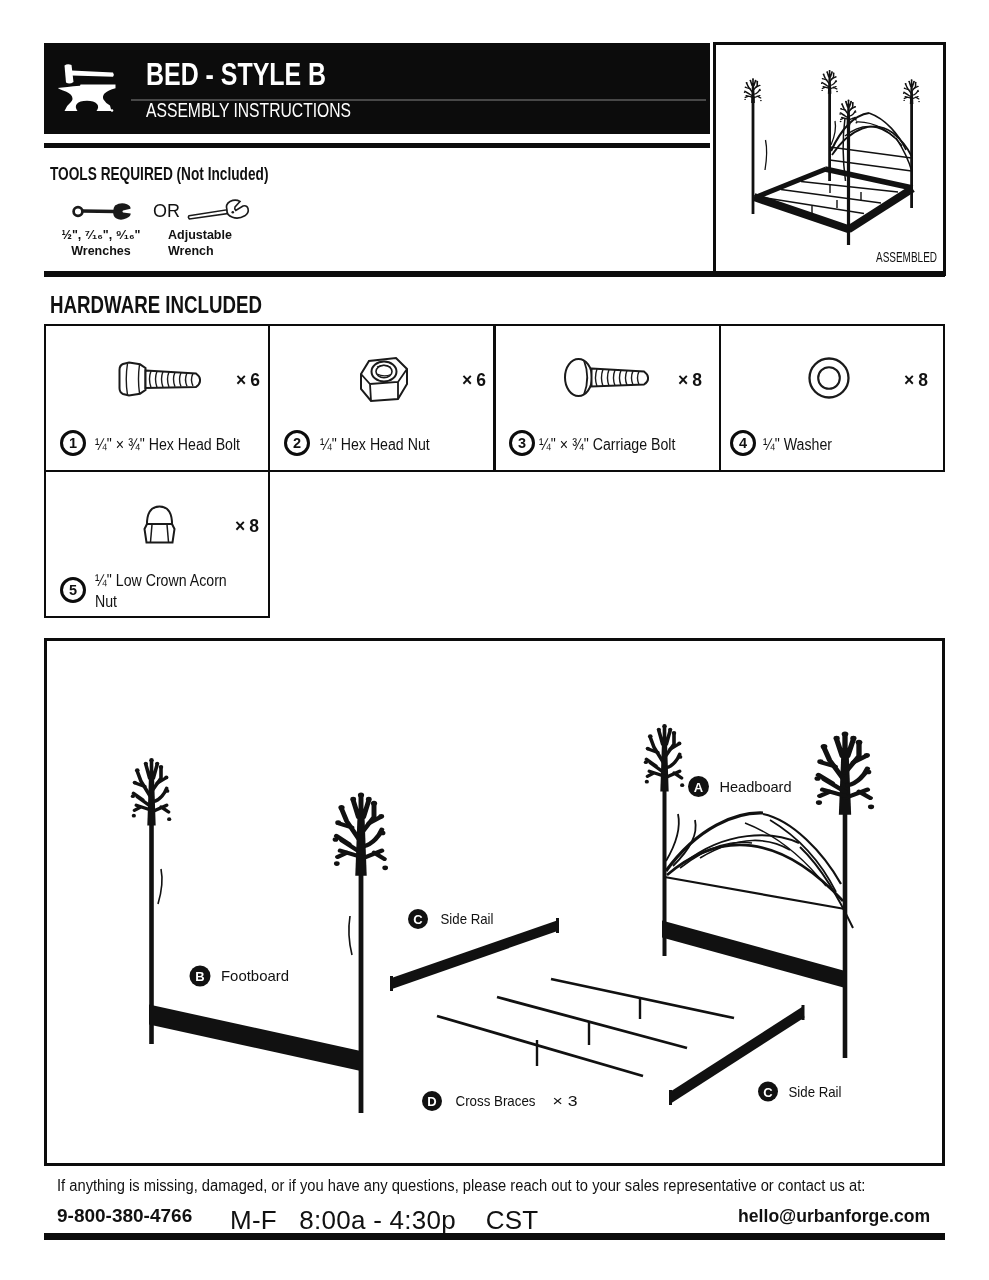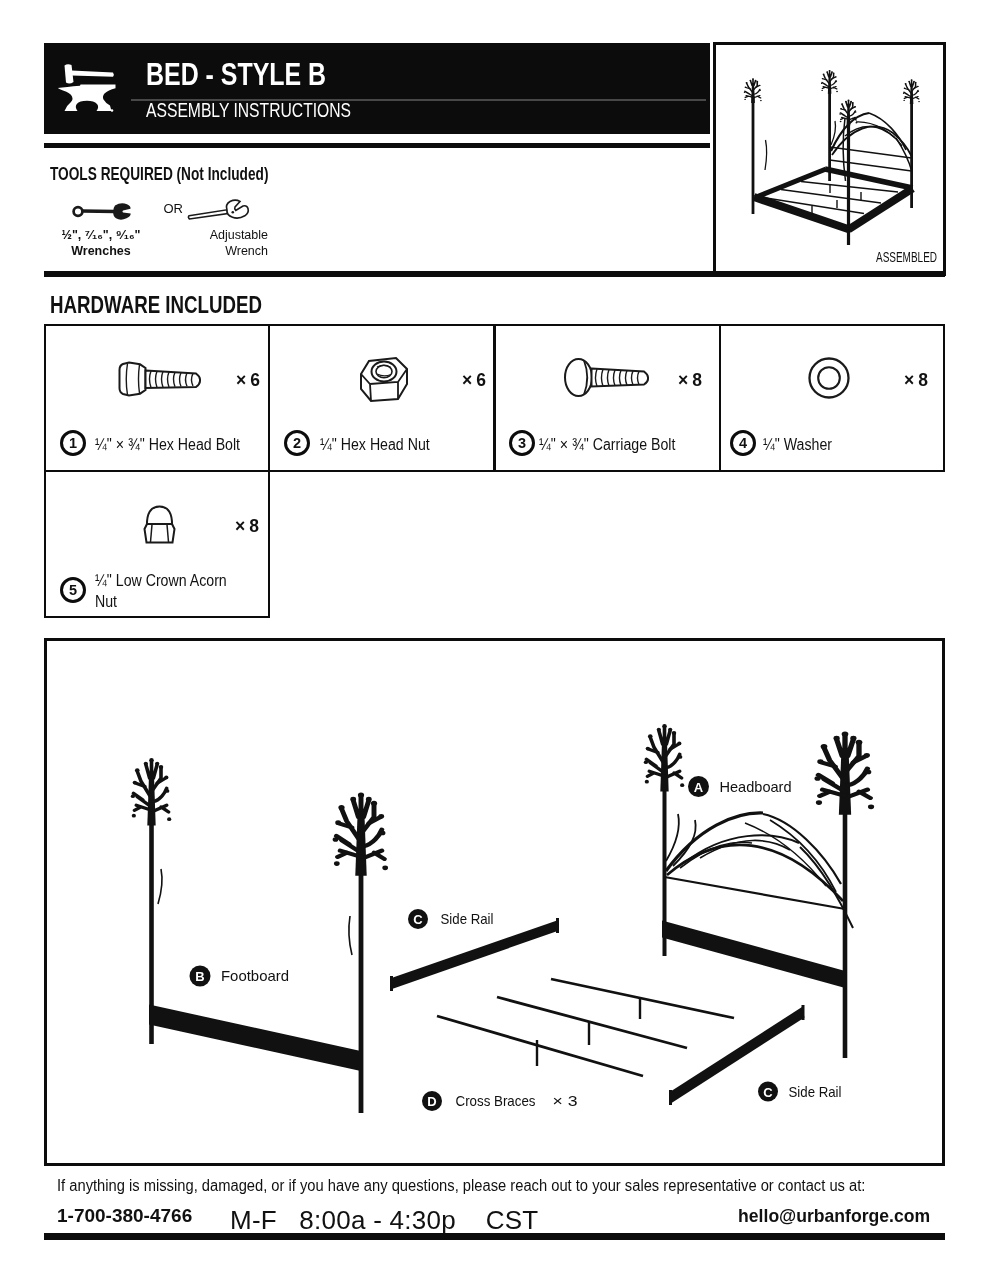--- a/index.html
+++ b/index.html
@@ -101,22 +101,22 @@
   </g>
 </svg>
 <svg class="abs" style="left:186px;top:196px;" width="66" height="30" viewBox="0 0 66 30">
   <g stroke="#1a1a1a" stroke-width="1.6" fill="#fff">
     <path d="M3,19.8 L41,13.8 L41.8,17.6 L3.5,23 Q1.6,21.5 3,19.8 Z"></path>
     <path d="M41,14 Q39,8.5 44,5.5 Q49.5,2.8 54,5.5 L49,11 Q48.1,13 49.7,14.4 L57,10 Q60.8,9 62,12.5 Q63.2,17 58.8,19.8 Q52.5,23.5 46.5,21.3 Q40.5,19.2 41,14 Z"></path>
     <circle cx="46.8" cy="16.2" r="1.3" fill="#1a1a1a" stroke="none"></circle>
   </g>
 </svg>
 <div class="abs" style="left:36px;top:228px;width:130px;text-align:center;font-weight:bold;font-size:12.5px;line-height:15.5px;">½", ⁷⁄₁₆", ⁹⁄₁₆"<br>Wrenches</div>
-<div class="abs" style="left:153px;top:201px;width:30px;text-align:right;font-size:13px;">OR</div>
-<div class="abs" style="left:168px;top:228px;width:100px;text-align:right;font-weight:normal;font-size:12.5px;line-height:15.5px;">Adjustable<br>Wrench</div>
+<div class="abs" style="left:153px;top:201px;width:30px;text-align:left;font-size:18px;">OR</div>
+<div class="abs" style="left:168px;top:228px;width:100px;text-align:left;font-weight:bold;font-size:12.5px;line-height:15.5px;">Adjustable<br>Wrench</div>
 
 <div class="abs" style="left:44px;top:271px;width:901px;height:6px;background:#0c0c0c;"></div>
 
 <div class="abs sx" style="left:50px;top:292px;font-weight:bold;font-size:23px;transform:scaleX(0.813);">HARDWARE INCLUDED</div>
 
 <div class="abs" style="left:44px;top:324px;width:226px;height:148px;border:2.5px solid #0c0c0c;box-sizing:border-box;"></div>
 <div class="abs" style="left:267.5px;top:324px;width:228px;height:148px;border:2.5px solid #0c0c0c;box-sizing:border-box;"></div>
 <div class="abs" style="left:493px;top:324px;width:228px;height:148px;border:2.5px solid #0c0c0c;box-sizing:border-box;"></div>
 <div class="abs" style="left:718.5px;top:324px;width:226.5px;height:148px;border:2.5px solid #0c0c0c;box-sizing:border-box;"></div>
 <div class="abs" style="left:44px;top:469.5px;width:226px;height:148px;border:2.5px solid #0c0c0c;box-sizing:border-box;"></div>
@@ -261,16 +261,16 @@
     <text x="432" y="1106" font-size="13px" font-weight="bold" fill="#fff" text-anchor="middle">D</text>
     <text x="455.5" y="1106" textLength="80" lengthAdjust="spacingAndGlyphs">Cross Braces</text>
     <text x="552.5" y="1106" font-size="15px" textLength="25" lengthAdjust="spacingAndGlyphs">× 3</text>
     <circle cx="768" cy="1091.5" r="10" fill="#111"></circle>
     <text x="768" y="1096.5" font-size="13px" font-weight="bold" fill="#fff" text-anchor="middle">C</text>
     <text x="788.5" y="1096.5" textLength="53" lengthAdjust="spacingAndGlyphs">Side Rail</text>
   </g>
 </svg>
 
 <div class="abs sx" style="left:57px;top:1177px;font-size:16px;transform:scaleX(0.92);">If anything is missing, damaged, or if you have any questions, please reach out to your sales representative or contact us at:</div>
-<div class="abs" style="left:57px;top:1205px;font-size:19px;font-weight:bold;">1-700-380-4766</div>
+<div class="abs" style="left:57px;top:1205px;font-size:19px;font-weight:bold;">9-800-380-4766</div>
 <div class="abs" style="left:230px;top:1205px;font-size:26px;letter-spacing:0.25px;">M-F&nbsp;&nbsp;&nbsp;8:00a - 4:30p&nbsp;&nbsp;&nbsp;&nbsp;CST</div>
 <div class="abs" style="right:59px;top:1205px;font-size:18.5px;font-weight:bold;transform:scaleX(0.95);transform-origin:100% 0;white-space:nowrap;">hello@urbanforge.com</div>
 <div class="abs" style="left:44px;top:1233px;width:901px;height:7px;background:#0c0c0c;"></div>
 
 </body></html>

